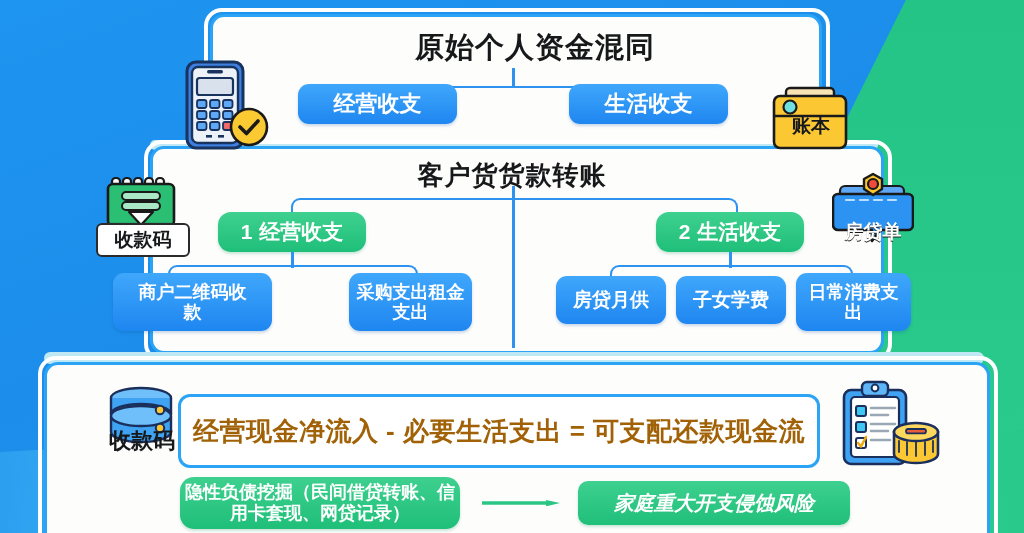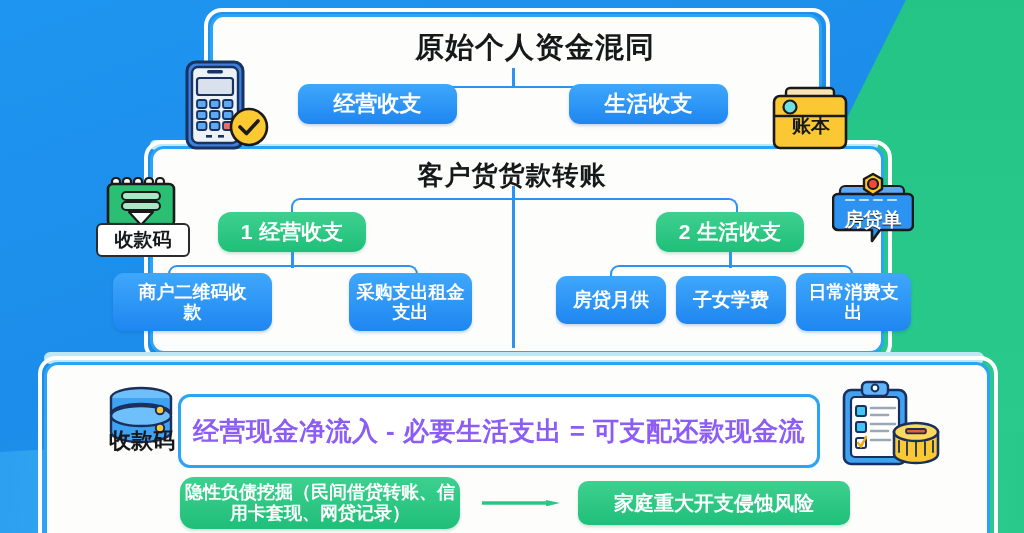--- a/index.html
+++ b/index.html
@@ -48,24 +48,24 @@
     border-radius:13px;box-shadow:0 2px 3px rgba(20,140,90,.22);}
 
   
   .ln{position:absolute;background:#2E93F0;}
   .elbow{position:absolute;border:2.5px solid #2E93F0;border-bottom:none;border-radius:9px 9px 0 0;}
 
   
   #eqbox{position:absolute;left:178px;top:394px;width:636px;height:68px;
     border:3px solid #2CA4F5;border-radius:12px;background:#fff;
     display:flex;align-items:center;justify-content:center;}
-  #eqtext{color:#8b5cf6;font-weight:bold;font-size:26px;letter-spacing:.5px;white-space:nowrap;}
+  #eqtext{color:#a16207;font-weight:bold;font-size:26px;letter-spacing:.5px;white-space:nowrap;}
 
   #hiddenDebt{left:180px;top:477px;width:280px;height:52px;font-size:18px;border-radius:14px;}
-  #riskBox{left:578px;top:481px;width:272px;height:44px;font-size:20px;border-radius:10px;}
+  #riskBox{left:578px;top:481px;width:272px;height:44px;font-size:20px;border-radius:10px;font-style:italic;}
   .garrow{position:absolute;left:482px;top:500px;width:78px;height:6px;}
 
   
   .iconlbl{position:absolute;font-weight:bold;text-align:center;}
 
   .white-tag{position:absolute;background:#fff;border:2.5px solid #2B2B2B;border-radius:6px;
     color:#17181A;font-weight:bold;display:flex;align-items:center;justify-content:center;}
 </style>
 </head>
 <body>
@@ -228,21 +228,21 @@
     <path d="M6 22 h70 a5 5 0 0 1 5 5 v26 a5 5 0 0 1 -5 5 h-28 l-8 11 v-11 h-34 a5 5 0 0 1 -5 -5 v-26 a5 5 0 0 1 5 -5 z" fill="#2D93F3" stroke="#1A1A1A" stroke-width="2.6" stroke-linejoin="round"></path>
     <g stroke="#BEE0FF" stroke-width="2.2" stroke-linecap="round">
       <line x1="14" y1="28" x2="22" y2="28"></line>
         <line x1="28" y1="28" x2="36" y2="28"></line>
       <line x1="42" y1="28" x2="50" y2="28"></line>
         <line x1="56" y1="28" x2="64" y2="28"></line>
     </g>
     <path d="M41 2 L50 7 L50 17 L41 23 L32 17 L32 7 Z" fill="#FBC834" stroke="#1A1A1A" stroke-width="2.4" stroke-linejoin="round"></path>
     <circle cx="41" cy="12" r="5" fill="#EE4B3C" stroke="#1A1A1A" stroke-width="2.2"></circle>
   </svg>
-  <div class="iconlbl" style="left:832px;top:207px;width:82px;color:#ffffff;font-size:19px;text-shadow:0 1px 0 #1A1A1A;">房贷单</div>
+  <div class="iconlbl" style="left:832px;top:219px;width:82px;color:#ffffff;font-size:19px;text-shadow:0 1px 0 #1A1A1A;">房贷单</div>
 
   <svg style="position:absolute;left:104px;top:386px;width:74px;height:62px" viewBox="0 0 74 62">
     <ellipse cx="37" cy="12" rx="30" ry="10" fill="#6FC0FA" stroke="#1A2F5C" stroke-width="2.4"></ellipse>
     <path d="M7 12 v16 a30 10 0 0 0 60 0 v-16" fill="#3FA2F3" stroke="#1A2F5C" stroke-width="2.4"></path>
     <ellipse cx="37" cy="28" rx="30" ry="10" fill="#6FC0FA" stroke="#1A2F5C" stroke-width="2.4"></ellipse>
     <path d="M7 30 v16 a30 10 0 0 0 60 0 v-16" fill="#3FA2F3" stroke="#1A2F5C" stroke-width="2.4"></path>
     <ellipse cx="37" cy="30" rx="30" ry="10" fill="#6FC0FA" stroke="#1A2F5C" stroke-width="2.4"></ellipse>
     <circle cx="56" cy="24" r="4.2" fill="#FBC834" stroke="#1A2F5C" stroke-width="2"></circle>
     <circle cx="56" cy="42" r="4.2" fill="#FBC834" stroke="#1A2F5C" stroke-width="2"></circle>
   </svg>

